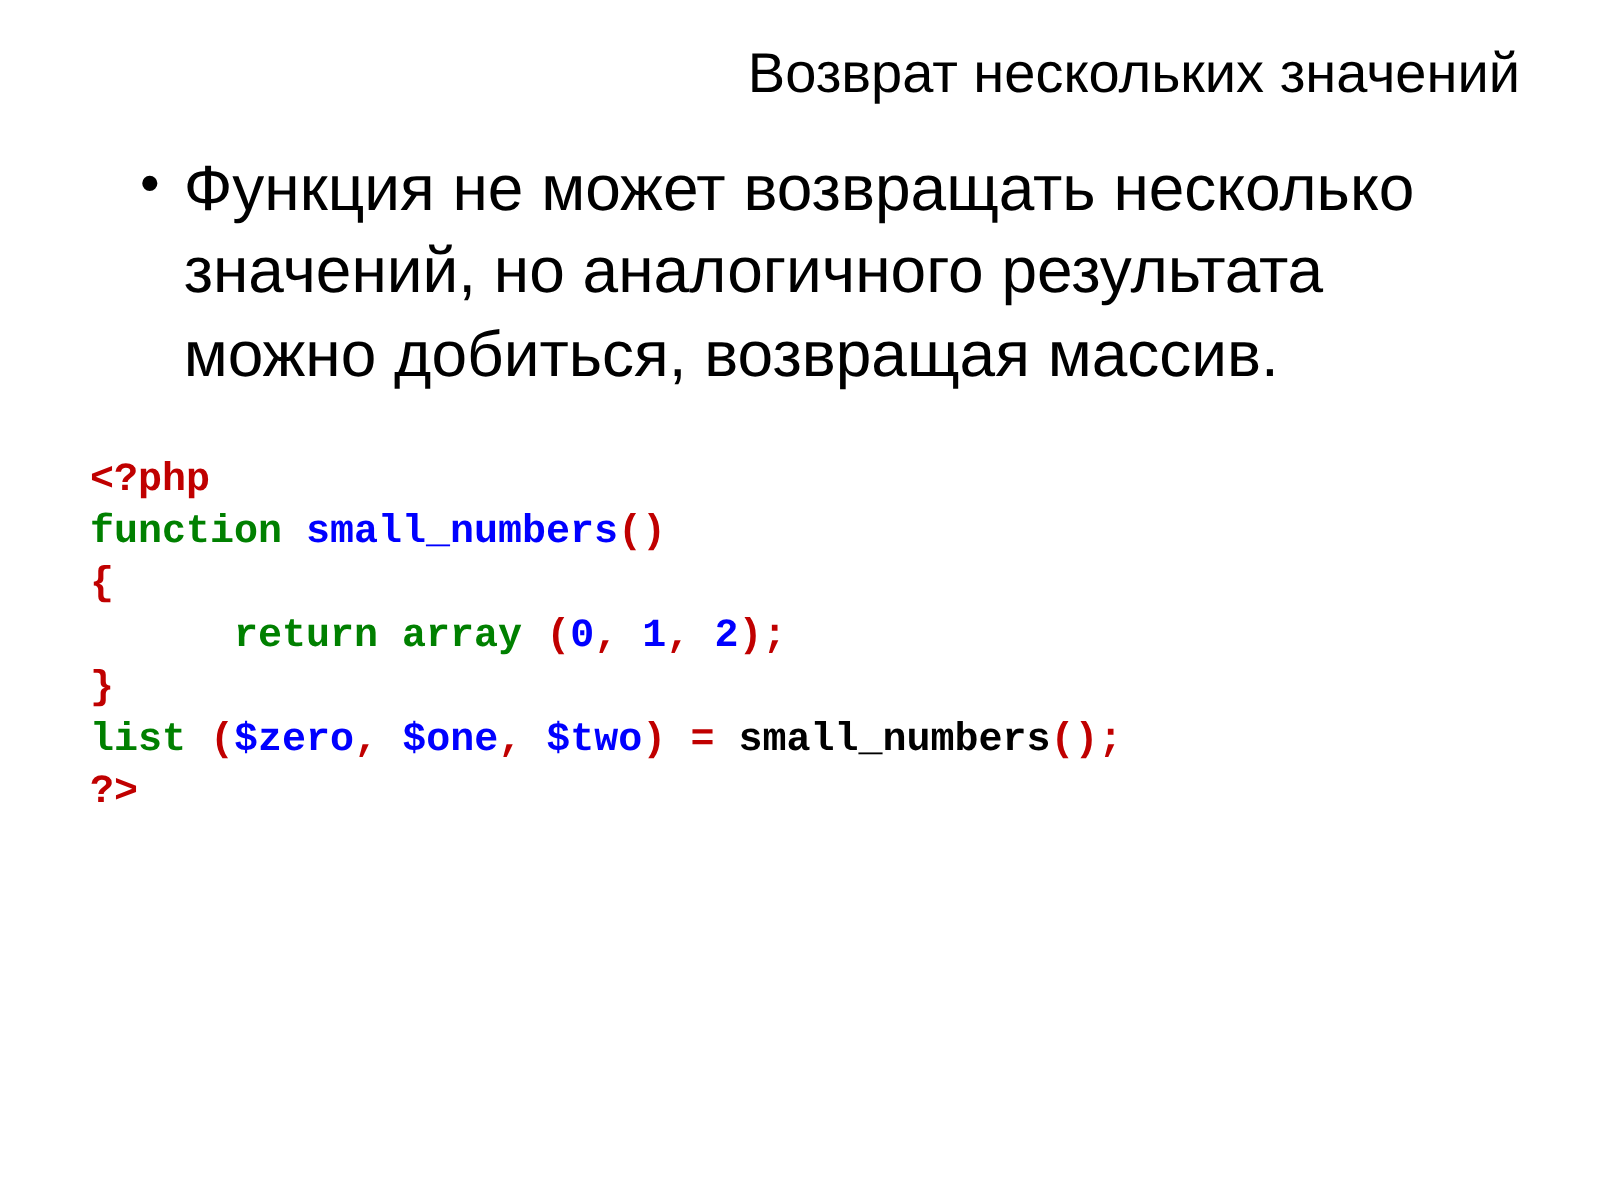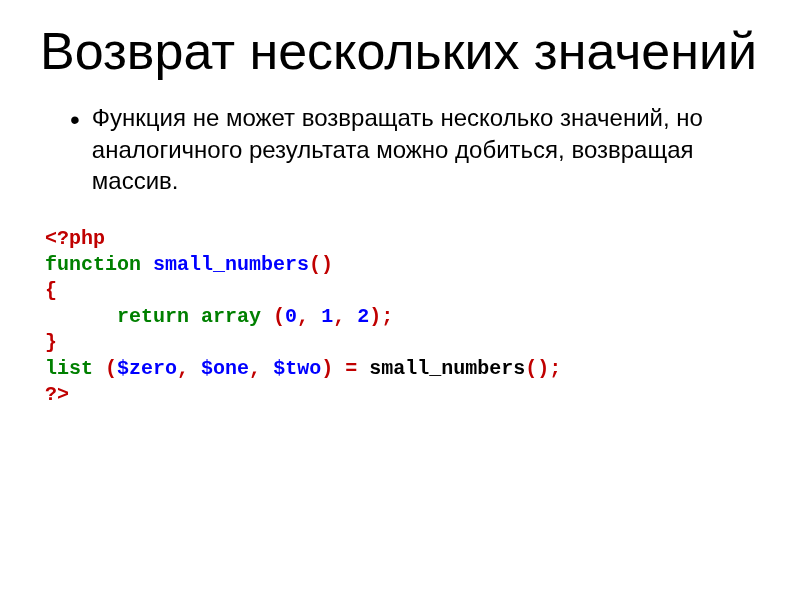--- a/index.html
+++ b/index.html
@@ -9,43 +9,43 @@
     }
     body {
       width: 800px;
       height: 600px;
       background: #ffffff;
       font-family: Arial, Helvetica, sans-serif;
       padding: 20px 40px;
       overflow: hidden;
     }
     .title {
-      text-align: left;
-      font-size: 52px;
+      text-align: right;
+      font-size: 28px;
       font-weight: normal;
       color: #000;
       line-height: 1.2;
       margin-bottom: 20px;
     }
     .bullet-section {
       margin-left: 30px;
       margin-bottom: 30px;
     }
     .bullet-item {
       display: flex;
       align-items: flex-start;
     }
     .bullet-marker {
       font-size: 28px;
       color: #000;
       margin-right: 12px;
       line-height: 1.3;
     }
     .bullet-text {
-      font-size: 24px;
+      font-size: 32px;
       color: #000;
       line-height: 1.3;
     }
     .code-block {
       font-family: 'Courier New', Courier, monospace;
       font-size: 20px;
       font-weight: bold;
       line-height: 1.3;
       white-space: pre;
       margin-left: 5px;

